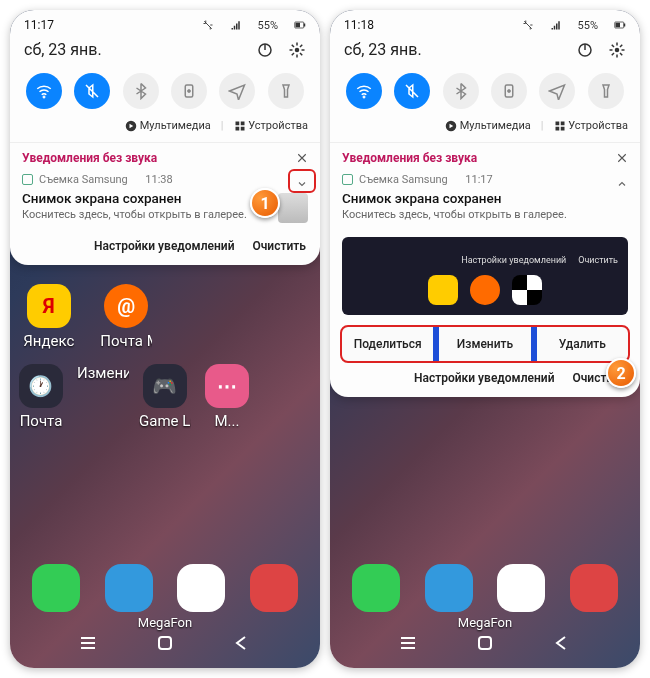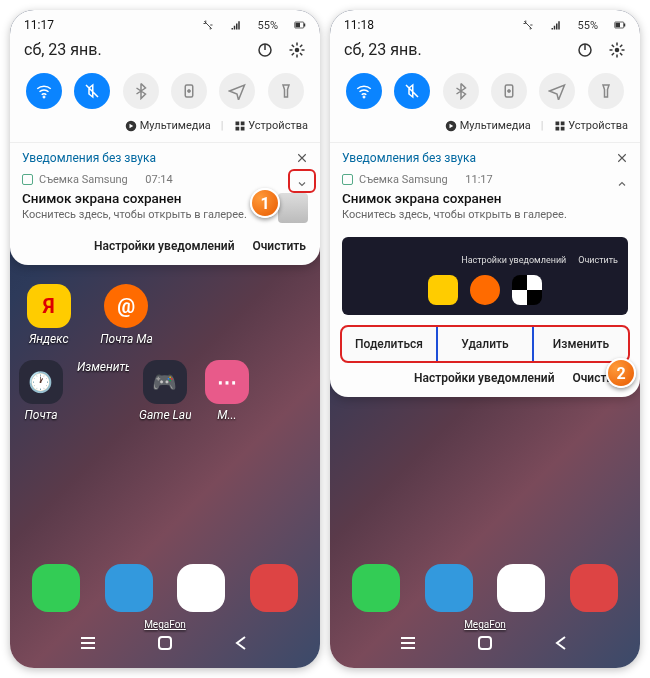--- a/index.html
+++ b/index.html
@@ -15,52 +15,52 @@
   .pow-set svg { width:18px; height:18px; }
   .qs { display:flex; justify-content:space-around; padding: 4px 10px 8px; }
   .qbtn { width:36px; height:36px; border-radius:50%; display:flex; align-items:center; justify-content:center; background:#eee; }
   .qbtn.on { background:#0a84ff; }
   .qbtn svg { width:18px; height:18px; }
   .qbtn.on svg { fill:#fff; stroke:#fff; }
   .qbtn svg { fill:#888; stroke:#888; }
   .mediarow { display:flex; justify-content:flex-end; gap:10px; align-items:center; padding: 2px 12px 10px; font-size:11px; color:#333; border-bottom:1px solid #eee;}
   .mediarow .sep { color:#ccc; }
   .mediarow svg { width:12px; height:12px; vertical-align:middle; }
-  .silent { display:flex; justify-content:space-between; align-items:center; padding:8px 12px 6px; font-size:12px; font-weight:400; color:#0369a1; }
+  .silent { display:flex; justify-content:space-between; align-items:center; padding:8px 12px 6px; font-size:12px; font-weight:700; color:#be185d; }
   .silent svg { width:12px; height:12px; }
   .notif { padding: 2px 12px 10px; position:relative; }
   .appline { display:flex; align-items:center; gap:6px; font-size:11px; color:#777; }
   .appline .sq { width:11px; height:11px; border:1.5px solid #5a8; border-radius:2px; }
   .ntitle { font-size:13.5px; color:#111; margin-top:4px; font-weight:500;}
   .nsub { font-size:11px; color:#666; margin-top:2px; }
   .thumb { position:absolute; right:12px; top:22px; width:30px; height:30px; background:linear-gradient(#ddd,#bbb); border-radius:4px; }
   .chev { position:absolute; right:12px; top:4px; }
   .chev svg { width:12px; height:12px; stroke:#666; }
   .bottom-actions { display:flex; justify-content:flex-end; gap:18px; padding:8px 14px 12px; font-size:12px; font-weight:600; color:#222; }
   .expanded-preview { margin:6px 12px 0; background:#1a1a2a; border-radius:6px; padding:18px 10px 10px; position:relative; }
   .expanded-preview .mini-actions { display:flex; justify-content:flex-end; gap:12px; font-size:9px; color:#ddd; }
   .expanded-preview .mini-icons { display:flex; gap:12px; justify-content:center; margin-top:10px;}
   .mini-icons .ic { width:30px; height:30px; border-radius:8px; }
   .ic.y { background:#ffcc00; }
   .ic.m { background:#ff6b00; border-radius:50%; }
   .ic.s { background: conic-gradient(#fff 0 90deg,#000 90deg 180deg,#fff 180deg 270deg,#000 270deg 360deg); }
   .action-bar { margin:10px 10px 0; display:flex; border:2.5px solid #d22; border-radius:8px; background:#fafafa; overflow:hidden; }
-  .action-bar div { flex:1; text-align:center; padding:10px 4px; font-size:12px; font-weight:500; color:#222; border-right:2px solid #1d4ed8; }
+  .action-bar div { flex:1; text-align:center; padding:10px 4px; font-size:12px; font-weight:500; color:#222; border-right:6px solid #1d4ed8; }
   .action-bar div:last-child { border-right:none; }
   .highlight-box { position:absolute; border:2.5px solid #d22; border-radius:6px; pointer-events:none; }
   .callout-badge { position:absolute; width:30px; height:30px; border-radius:50%; background:radial-gradient(circle at 30% 30%,#ff9a3a,#e85a00); border:2px solid #fff; box-shadow:0 2px 4px rgba(0,0,0,.4); color:#fff; font-weight:700; font-size:16px; display:flex; align-items:center; justify-content:center; z-index:10; }
   
   .home { position:absolute; top:0; left:0; right:0; bottom:0; padding-top:260px; }
   .approw { display:flex; justify-content:space-around; margin-top:14px; }
   .app { width:52px; text-align:center; }
   .app .ico { width:44px; height:44px; border-radius:14px; margin:0 auto 4px; display:flex; align-items:center; justify-content:center; font-size:20px; color:#fff; font-weight:700; }
-  .app .lbl { font-size:12px; color:#fff; text-shadow:0 1px 2px #000; white-space:nowrap; overflow:hidden;font-style:italic; }
+  .app .lbl { font-size:15px; color:#fff; text-shadow:0 1px 2px #000; white-space:nowrap; overflow:hidden; }
   .navbar { position:absolute; bottom:6px; left:0; right:0; display:flex; justify-content:space-around; padding:10px 40px; }
   .navbar svg { width:18px; height:18px; stroke:#fff; fill:none; stroke-width:2; }
-  .carrier { position:absolute; bottom:38px; width:100%; text-align:center; font-size:10px; color:#fff; text-shadow:0 1px 2px #000;text-decoration:underline;}
+  .carrier { position:absolute; bottom:38px; width:100%; text-align:center; font-size:13px; color:#fff; text-shadow:0 1px 2px #000;}
   .dock { position:absolute; bottom:56px; left:0; right:0; display:flex; justify-content:space-around; padding:0 10px;}
   .dock .ico { width:48px; height:48px; border-radius:16px; }
   .phone.p2 .home { padding-top:360px; }
 </style>
 </head>
 <body>
 
 <div class="phone p1">
   <div class="home">
     <div class="approw">
@@ -197,21 +197,21 @@
             <rect x="9" y="9" width="5" height="5" fill="#333"></rect>
           </svg> <span>Устройства</span></span>
     </div>
     <div class="silent">
       <span>Уведомления без звука</span>
       <svg viewBox="0 0 16 16">
           <path d="M3 3l10 10M13 3L3 13" stroke="#555" stroke-width="1.5"></path>
         </svg>
     </div>
     <div class="notif">
-      <div class="appline"><span class="sq"></span><span>Съемка Samsung</span>&nbsp;&nbsp;<span>07:14</span></div>
+      <div class="appline"><span class="sq"></span><span>Съемка Samsung</span>&nbsp;&nbsp;<span>11:38</span></div>
       <div class="ntitle">Снимок экрана сохранен</div>
       <div class="nsub">Коснитесь здесь, чтобы открыть в галерее.</div>
       <div class="thumb"></div>
       <div class="chev"><svg viewBox="0 0 16 16">
             <path d="M4 6l4 4 4-4" fill="none" stroke-width="1.5"></path>
           </svg></div>
       <div class="highlight-box" style="right:4px; top:-2px; width:28px; height:24px;"></div>
     </div>
     <div class="bottom-actions">
       <span>Настройки уведомлений</span>
@@ -341,22 +341,22 @@
         <span>Очистить</span>
       </div>
       <div class="mini-icons">
         <div class="ic y"></div>
         <div class="ic m"></div>
         <div class="ic s"></div>
       </div>
     </div>
     <div class="action-bar">
       <div>Поделиться</div>
+      <div>Изменить</div>
       <div>Удалить</div>
-      <div>Изменить</div>
     </div>
     <div class="bottom-actions">
       <span>Настройки уведомлений</span>
       <span>Очистить</span>
     </div>
   </div>
   <div class="callout-badge" style="top:348px; right:4px;">2</div>
 </div>
 
 </body></html>

